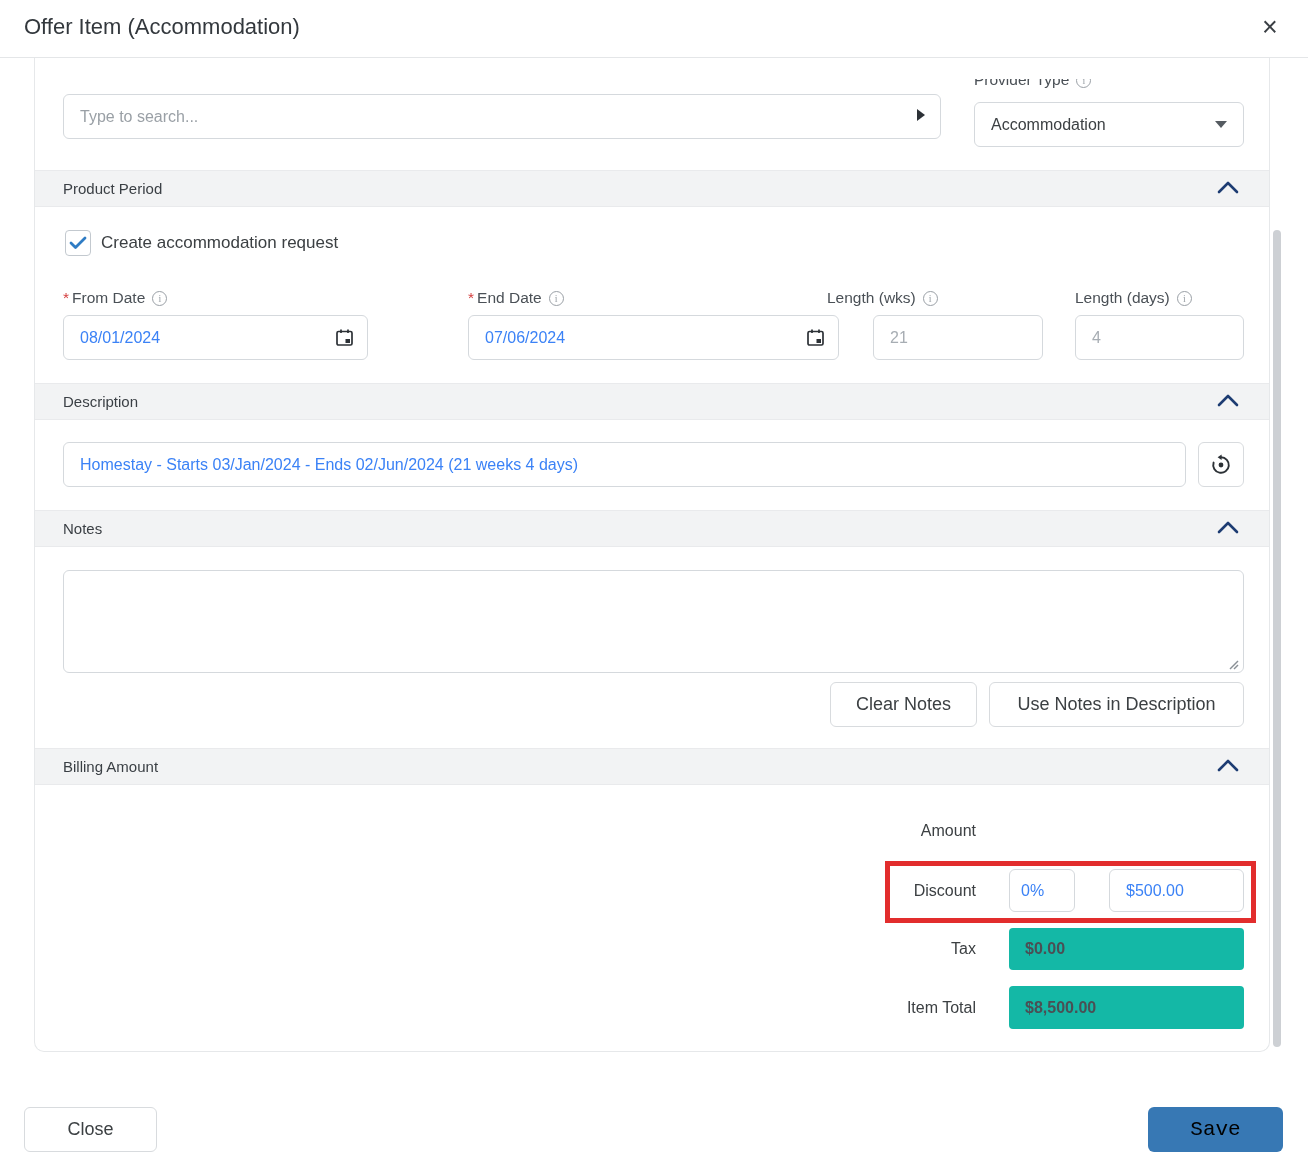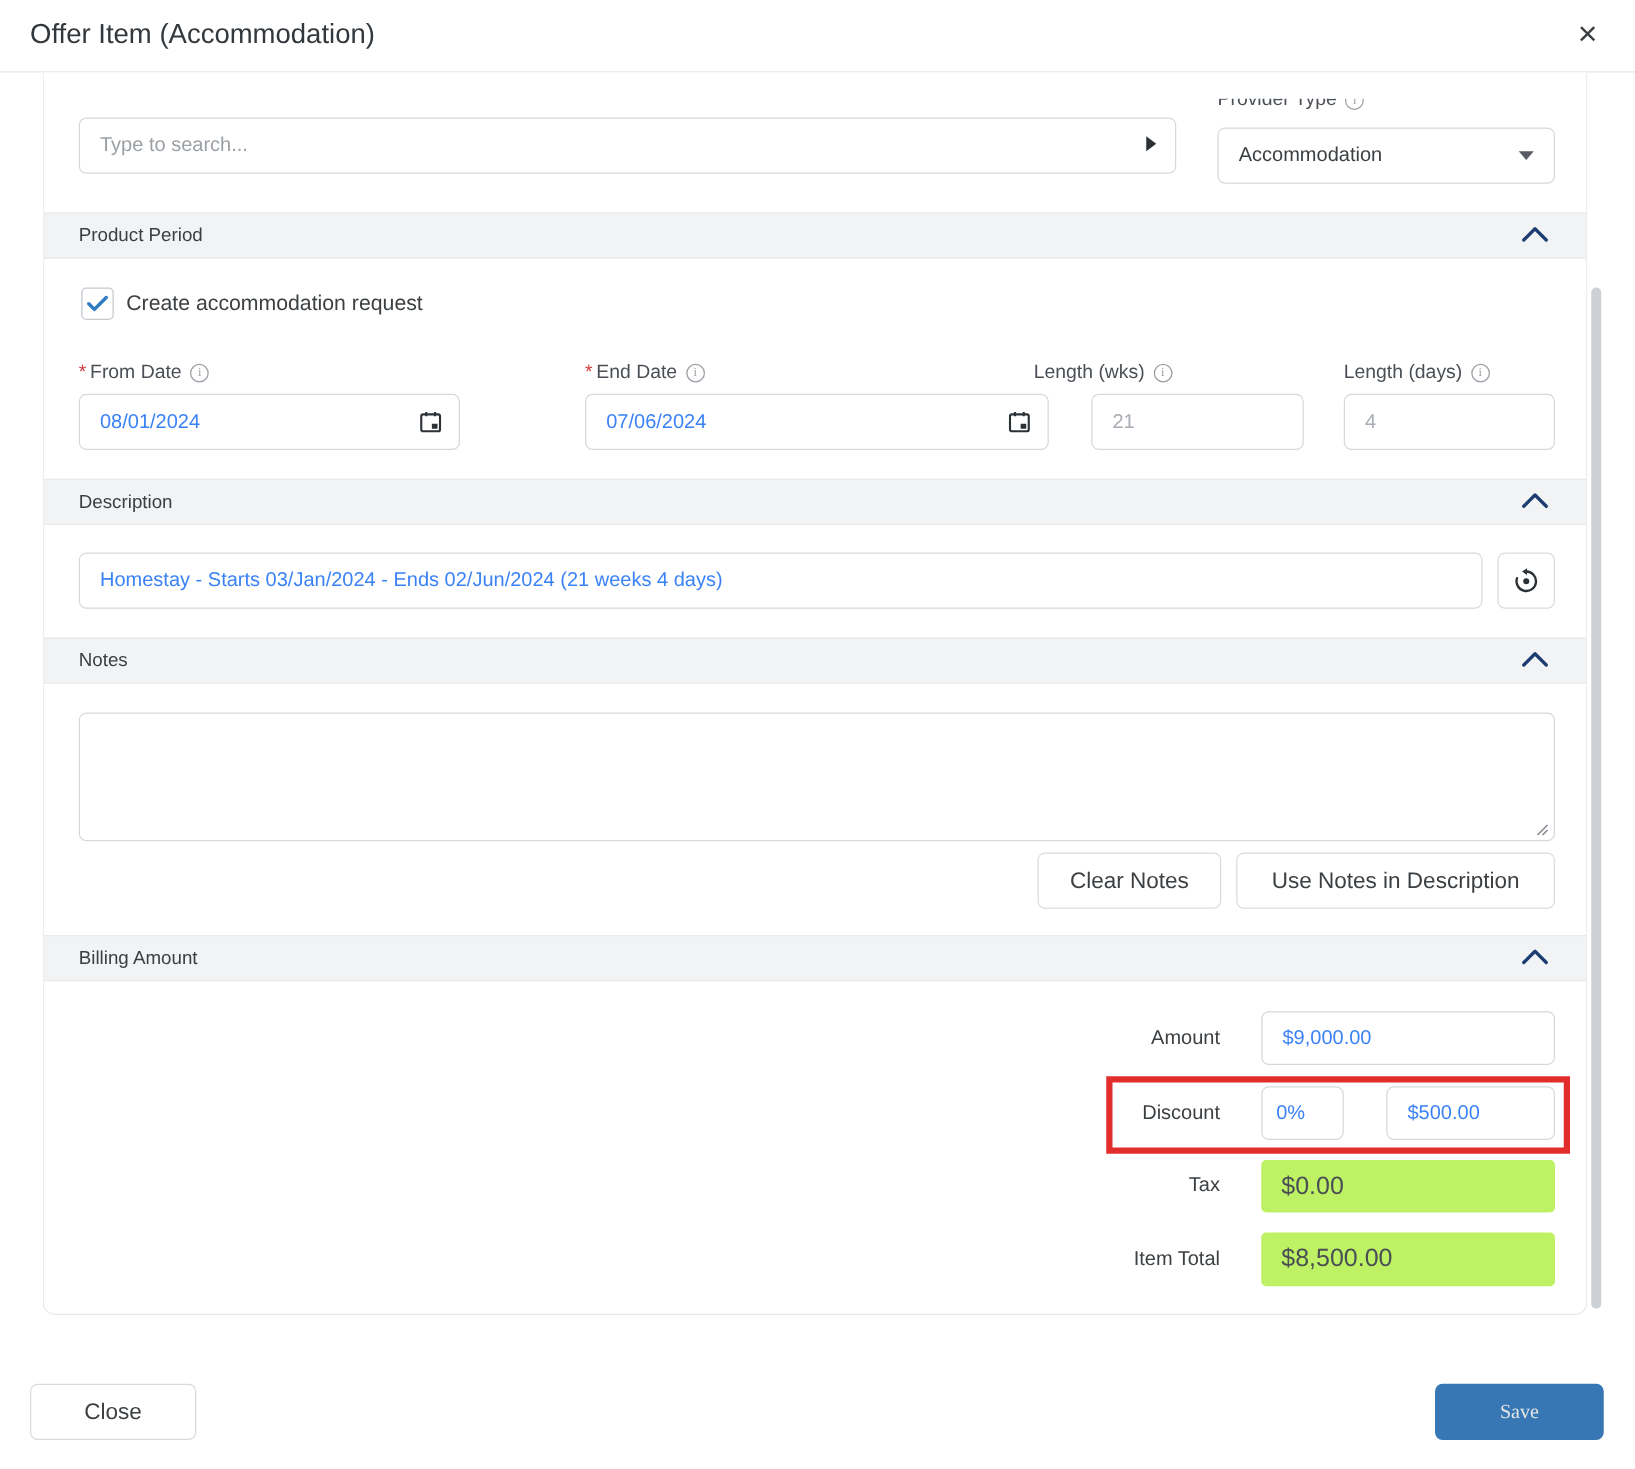--- a/index.html
+++ b/index.html
@@ -76,35 +76,35 @@
   }
   
   .checkbox {
     position:absolute; left:30px; top:172px; width:26px; height:26px;
     border:1px solid #c3c9cf; border-radius:4px; background:#fff; cursor:pointer;
     display:flex; align-items:center; justify-content:center;
   }
   .cb-label { position:absolute; left:66px; top:175px; font-size:17px; color:#3c4043; }
   
   .gray-field {
-    position:absolute; background:#bef264; border-radius:4px;
-    display:flex; align-items:center; padding:0 16px; font-size:20px; color:#4a4f54;
+    position:absolute; background:#14b8a6; border-radius:4px;
+    display:flex; align-items:center; padding:0 16px; font-size:16px; color:#4a4f54;font-weight:bold;
   }
   .blabel {
     position:absolute; left:731px; width:210px; text-align:right; font-size:16px;
     color:#3c4043; display:flex; align-items:center; justify-content:flex-end; height:43px;
   }
   
   .btn-sec {
     border:1px solid #d8dbde; border-radius:6px; background:#fff; color:#3c4043;
     font-size:18px; font-family:inherit; cursor:pointer;
   }
   .btn-primary {
-    border:none; border-radius:6px; background:var(--accent,#3778b4); color:#e5e5e5;
-    font-size:16px; font-family:Liberation Serif, serif; cursor:pointer;
+    border:none; border-radius:6px; background:var(--accent,#3778b4); color:#000000;
+    font-size:21px; font-family:Liberation Mono, monospace; cursor:pointer;
   }
   
   .red-rect {
     position:absolute; left:850px; top:803px; width:371px; height:62px;
     border:5px solid var(--hl-red,#e22d2d); pointer-events:none;
   }
   
   .icon-btn {
     position:absolute; border:1px solid #d8dbde; border-radius:6px; background:#fff;
     display:flex; align-items:center; justify-content:center; cursor:pointer;
@@ -255,23 +255,20 @@
   <div class="section-head" style="top:690px;">
     <span class="section-title">Billing Amount</span>
     <button class="chev-btn">
       <svg width="22" height="13" viewBox="0 0 22 13">
         <polyline points="2,11 11,2 20,11" fill="none" style="stroke:var(--chev,#1d3c72)" stroke-width="2.6" stroke-linecap="round" stroke-linejoin="round"></polyline>
       </svg>
     </button>
   </div>
 
   <div class="blabel" style="top:751px;">Amount</div>
-  <div class="abs" style="left:974px; top:751px; width:235px; height:43px;">
-    <input class="inp" value="$9,000.00" style="">
-  </div>
 
   <div class="blabel" style="top:811px;">Discount</div>
   <div class="abs" style="left:974px; top:811px; width:66px; height:43px;">
     <input class="inp" style="padding: 0px 11px;" value="0%">
   </div>
   <div class="abs" style="left:1074px; top:811px; width:135px; height:43px;">
     <input class="inp" value="$500.00" style="">
   </div>
   <div class="red-rect"></div>
 

